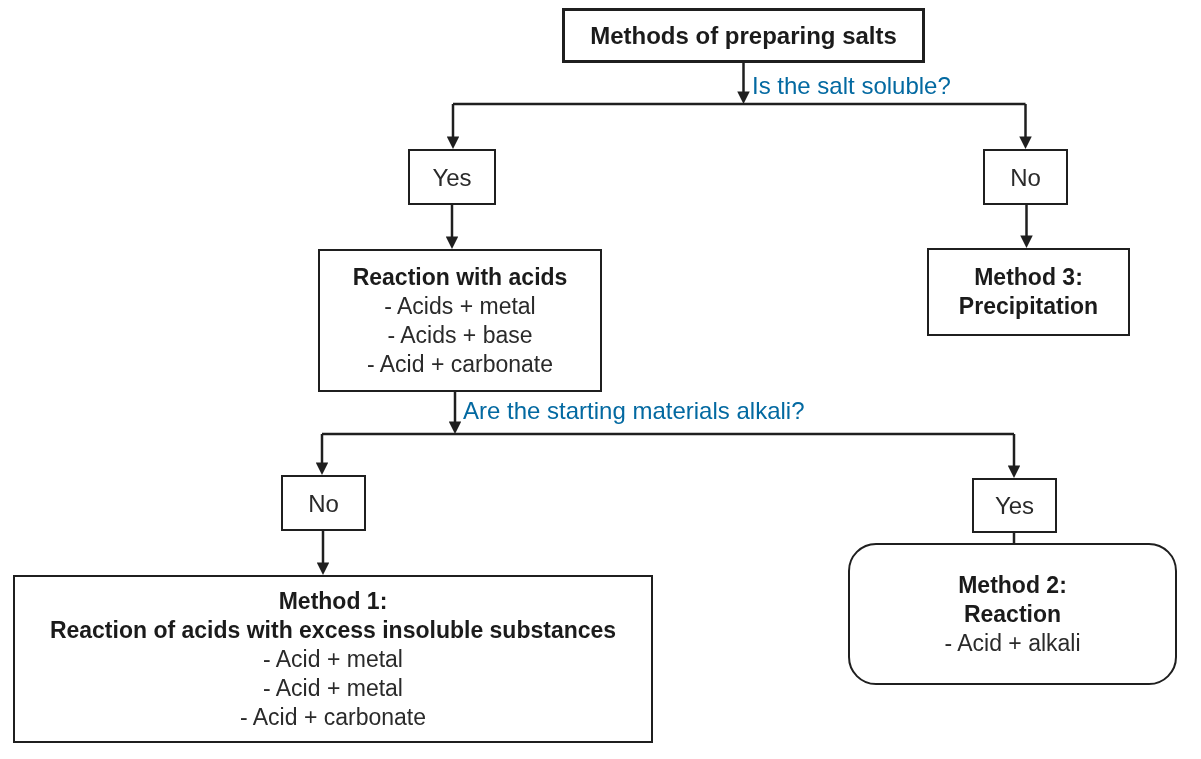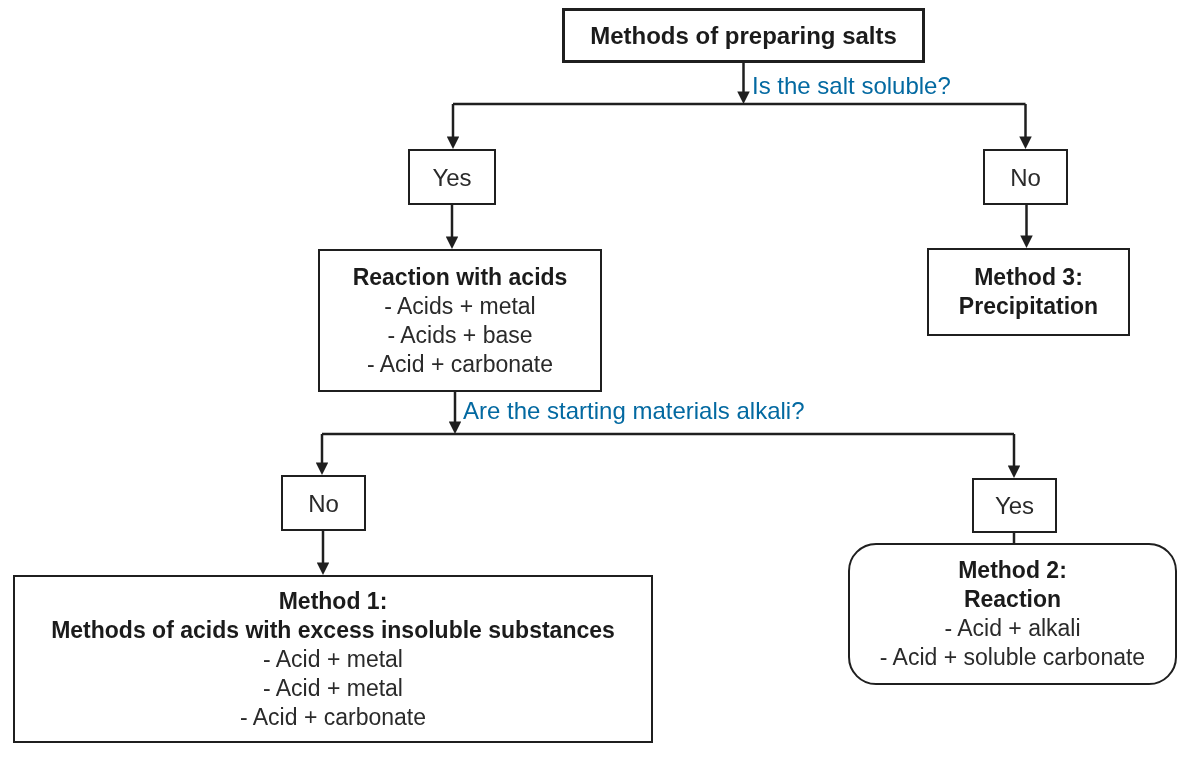--- a/index.html
+++ b/index.html
@@ -124,26 +124,25 @@
   <div class="node" id="no2-node">
     <div>No</div>
   </div>
 
   <div class="node" id="yes2-node">
     <div>Yes</div>
   </div>
 
   <div class="node" id="method1-node">
     <div class="bold">Method 1:</div>
-    <div class="bold">Methods of acids with excess insoluble substances</div>
+    <div class="bold">Reaction of acids with excess insoluble substances</div>
     <div>- Acid + metal</div>
     <div>- Acid + metal</div>
     <div>- Acid + carbonate</div>
   </div>
 
   <div class="node" id="method2-node">
     <div class="bold">Method 2:</div>
     <div class="bold">Reaction</div>
     <div>- Acid + alkali</div>
-    <div>- Acid + soluble carbonate</div>
   </div>
 
 </div>
 
 </body></html>

